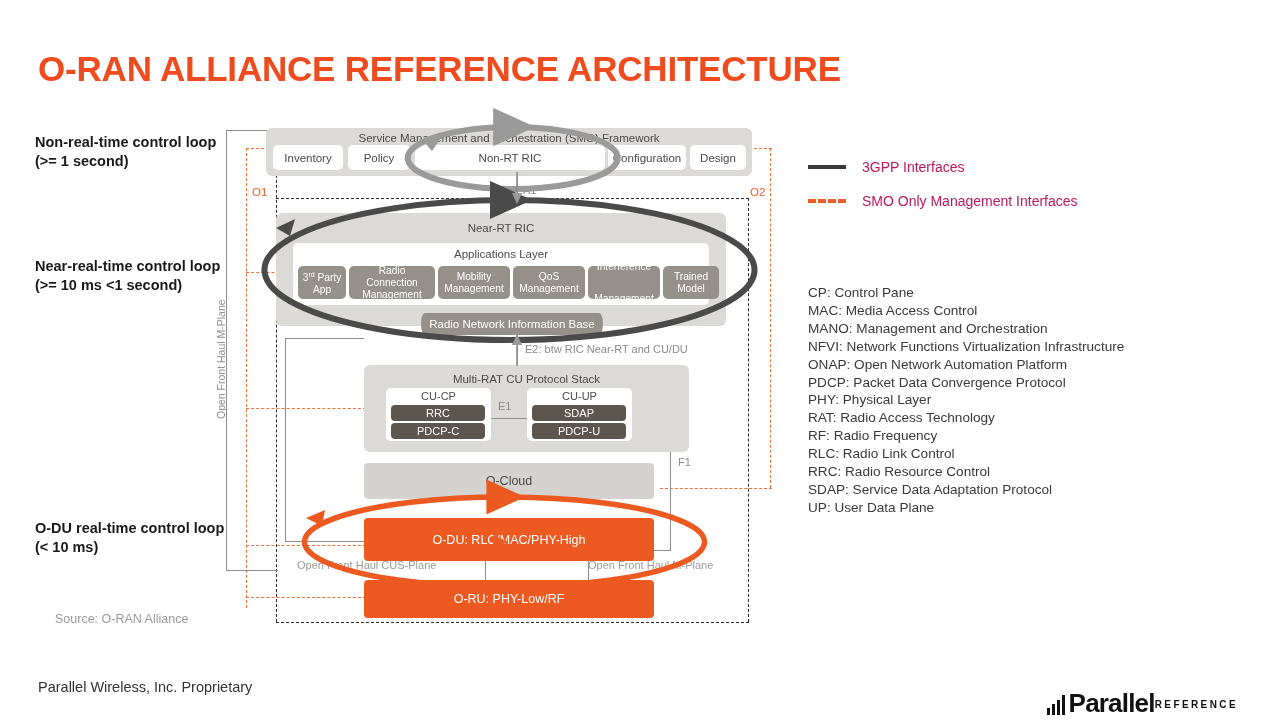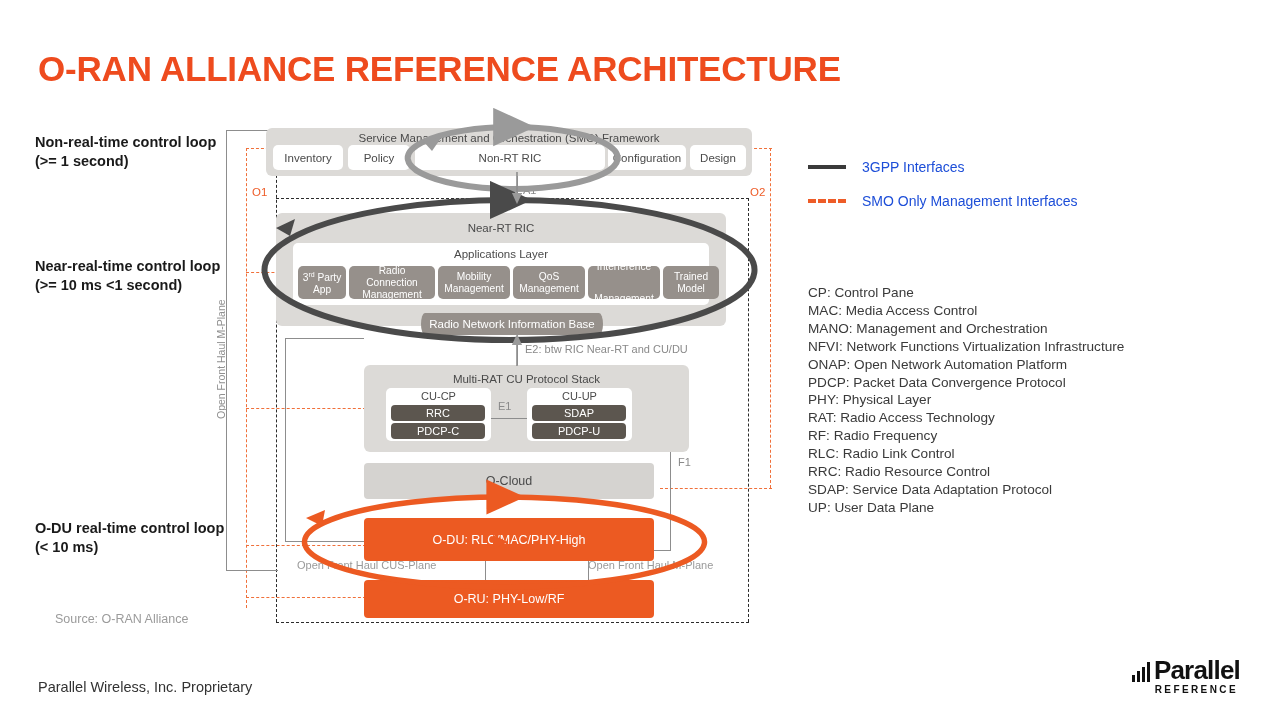--- a/index.html
+++ b/index.html
@@ -85,28 +85,28 @@
   .vert-label{
     position:absolute;font-size:10.5px;color:#909090;white-space:nowrap;
     transform:rotate(-90deg);transform-origin:left top;
   }
   .fh-label{position:absolute;font-size:11px;color:#9a9a9a;white-space:nowrap;}
 
   
   #legend{left:808px;top:150px;}
   .legend-row{display:flex;align-items:center;height:34px;}
   .legend-swatch{width:38px;height:0;margin-right:16px;flex:none;}
-  .legend-text{font-size:14px;color:#1d4ed8;white-space:nowrap;}
+  .legend-text{font-size:14px;color:#be185d;white-space:nowrap;}
 
   
   #acronyms{left:808px;top:284px;font-size:13.6px;color:#3a3a3a;line-height:17.9px;}
   #acronyms div{white-space:nowrap;}
 
   
-  #logo{right:40px;bottom:25px;display:flex;flex-direction:column;align-items:flex-end;}
+  #logo{right:40px;bottom:5px;display:flex;flex-direction:row;align-items:center;}
   #logo-wordmark{display:flex;align-items:flex-end;}
   #logo-bars{display:flex;align-items:flex-end;height:22px;margin-right:2px;}
   #logo-bars i{display:block;width:3px;background:#111;margin-right:2px;}
   #logo-text{font-size:26px;font-weight:bold;color:#111;letter-spacing:-0.8px;line-height:24px;}
   #logo-sub{font-size:10px;font-weight:bold;color:#111;letter-spacing:2.4px;margin-top:2px;margin-right:2px;}
 
   svg{position:absolute;left:0;top:0;overflow:visible;}
   .sup{font-size:7px;vertical-align:super;}
 </style>
 </head>

